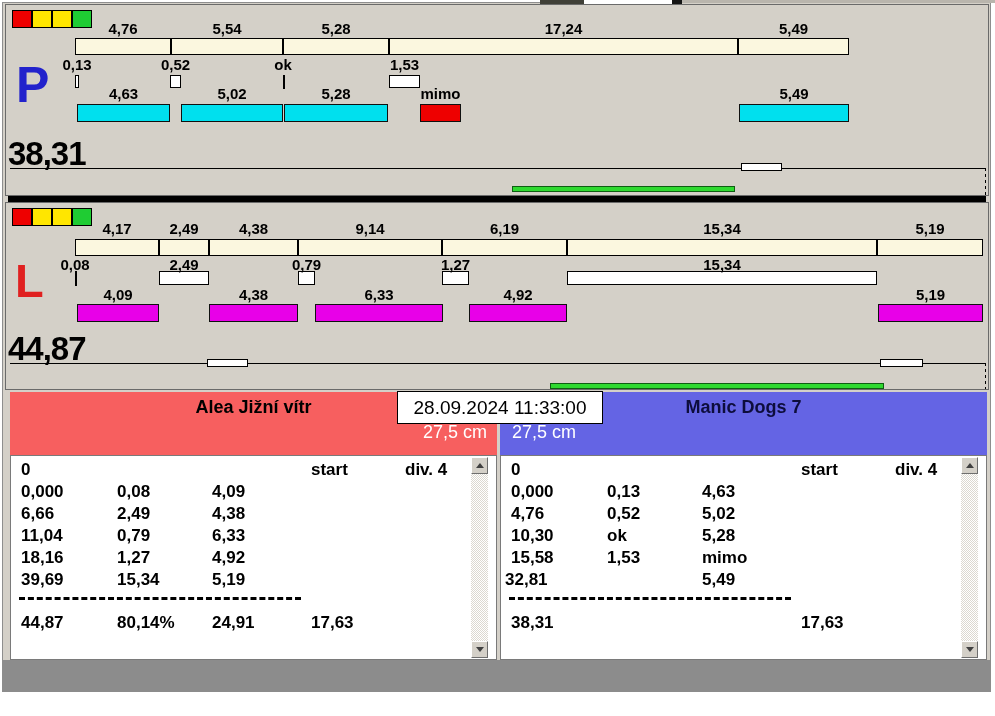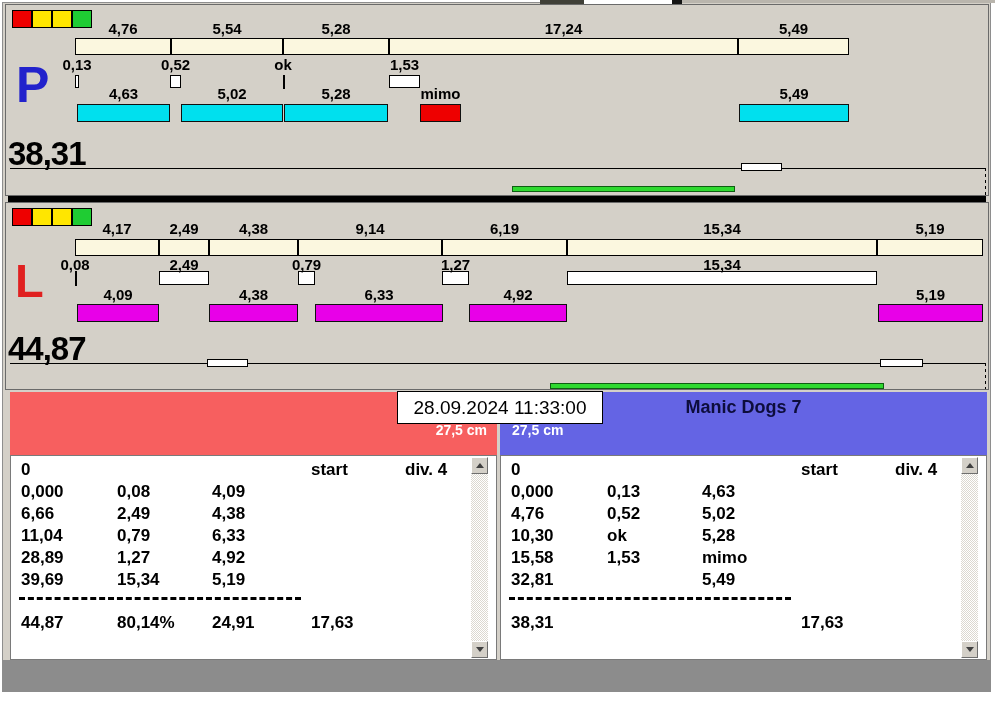--- a/index.html
+++ b/index.html
@@ -21,21 +21,21 @@
   .dbar{position:absolute;border:1px solid #101010}
   .hline{position:absolute;height:1px;background:#000}
   .bbox{position:absolute;height:8px;background:#fff;border:1px solid #000}
   .gbar{position:absolute;height:6px;border:1px solid #0E5E12}
   .vdash{position:absolute;width:1px;background-image:linear-gradient(#000 50%,rgba(0,0,0,0) 50%);background-size:1px 6px}
   .team-header{position:absolute;top:392px;width:487px;height:63px}
   .team-header.left{left:10px}
   .team-header.right{left:500px}
   .team-title{position:absolute;left:0;right:0;top:5px;text-align:center;font-size:18px;font-weight:bold;color:#000}
   .team-members{position:absolute;left:0;right:0;top:33px;text-align:center;font-size:14px;font-weight:bold;color:#fff}
-  .team-height{position:absolute;top:30px;font-size:14px;font-weight:bold;color:#fff}
+  .team-height{position:absolute;top:30px;font-size:18px;font-weight:normal;color:#fff}
   .team-header.left .team-height{right:10px}
   .team-header.right .team-height{left:12px}
   .datebox{position:absolute;left:397px;top:391px;width:206px;height:33px;background:#fff;border:1px solid #000;
            font-size:19px;color:#000;text-align:center;line-height:31px;z-index:5}
   .table{position:absolute;top:455px;width:487px;height:205px;background:#fff;border:1px solid #7A7A7A}
   .table.left{left:10px}
   .table.right{left:500px}
   .cell{position:absolute;font-size:17px;font-weight:bold;color:#000;white-space:nowrap;line-height:20px}
   .tsep{position:absolute;left:8px;top:141px;width:282px;height:0;border-top:3px dashed #000}
   .sb{position:absolute;right:8px;top:1px;width:17px;height:201px}
@@ -65,20 +65,21 @@
   <div class="panel pp"></div>
   <div class="panel pl"></div>
   <div class="separator"></div>
 
   <div class="letter" style="left: 16px; top: 60px; color: rgb(34, 34, 204);">P</div>
   <div class="letter" style="left: 15px; top: 257px; font-size: 47px; color: rgb(224, 32, 32);">L</div>
   <div class="total" style="left:8px;top:137px">38,31</div>
   <div class="total" style="left:8px;top:332px">44,87</div>
 
   <div class="team-header left" style="background: rgb(247, 95, 95);">
+    <div class="team-title" style="color: rgb(0, 0, 0);">Alea Jižní vítr</div>
     <div class="team-height">27,5 cm</div>
   </div>
   <div class="team-header right" style="background: rgb(100, 100, 228);">
     <div class="team-title" style="color: rgb(13, 13, 60);">Manic Dogs 7</div>
     <div class="team-height">27,5 cm</div>
   </div>
 
   <div class="datebox">28.09.2024 11:33:00</div>
 
   <div class="table left">
@@ -96,21 +97,21 @@
       <div class="cell" style="left: 394px; top: 4px;">div. 4</div>
       <div class="cell" style="left: 10px; top: 26px;">0,000</div>
       <div class="cell" style="left: 106px; top: 26px;">0,08</div>
       <div class="cell" style="left: 201px; top: 26px;">4,09</div>
       <div class="cell" style="left: 10px; top: 48px;">6,66</div>
       <div class="cell" style="left: 106px; top: 48px;">2,49</div>
       <div class="cell" style="left: 201px; top: 48px;">4,38</div>
       <div class="cell" style="left: 10px; top: 70px;">11,04</div>
       <div class="cell" style="left: 106px; top: 70px;">0,79</div>
       <div class="cell" style="left: 201px; top: 70px;">6,33</div>
-      <div class="cell" style="left: 10px; top: 92px;">28,89</div>
+      <div class="cell" style="left: 10px; top: 92px;">18,16</div>
       <div class="cell" style="left: 106px; top: 92px;">1,27</div>
       <div class="cell" style="left: 201px; top: 92px;">4,92</div>
       <div class="cell" style="left: 10px; top: 114px;">39,69</div>
       <div class="cell" style="left: 106px; top: 114px;">15,34</div>
       <div class="cell" style="left: 201px; top: 114px;">5,19</div>
       <div class="tsep"></div>
       <div class="cell" style="left: 10px; top: 157px;">44,87</div>
       <div class="cell" style="left: 106px; top: 157px;">80,14%</div>
       <div class="cell" style="left: 201px; top: 157px;">24,91</div>
       <div class="cell" style="left: 300px; top: 157px;">17,63</div>
@@ -133,21 +134,21 @@
       <div class="cell" style="left: 201px; top: 26px;">4,63</div>
       <div class="cell" style="left: 10px; top: 48px;">4,76</div>
       <div class="cell" style="left: 106px; top: 48px;">0,52</div>
       <div class="cell" style="left: 201px; top: 48px;">5,02</div>
       <div class="cell" style="left: 10px; top: 70px;">10,30</div>
       <div class="cell" style="left: 106px; top: 70px;">ok</div>
       <div class="cell" style="left: 201px; top: 70px;">5,28</div>
       <div class="cell" style="left: 10px; top: 92px;">15,58</div>
       <div class="cell" style="left: 106px; top: 92px;">1,53</div>
       <div class="cell" style="left: 201px; top: 92px;">mimo</div>
-      <div class="cell" style="left: 10px; top: 114px;">32,81</div>
+      <div class="cell" style="left: 4px; top: 114px;">32,81</div>
       <div class="cell" style="left: 201px; top: 114px;">5,49</div>
       <div class="tsep"></div>
       <div class="cell" style="left: 10px; top: 157px;">38,31</div>
       <div class="cell" style="left: 300px; top: 157px;">17,63</div>
     </div>
 
   <div class="strip"></div>
 <div class="light" style="left: 12px; top: 10px; background: rgb(238, 0, 0);"></div>
     <div class="light" style="left: 32px; top: 10px; background: rgb(255, 230, 0);"></div>
     <div class="light" style="left: 52px; top: 10px; background: rgb(255, 230, 0);"></div>

